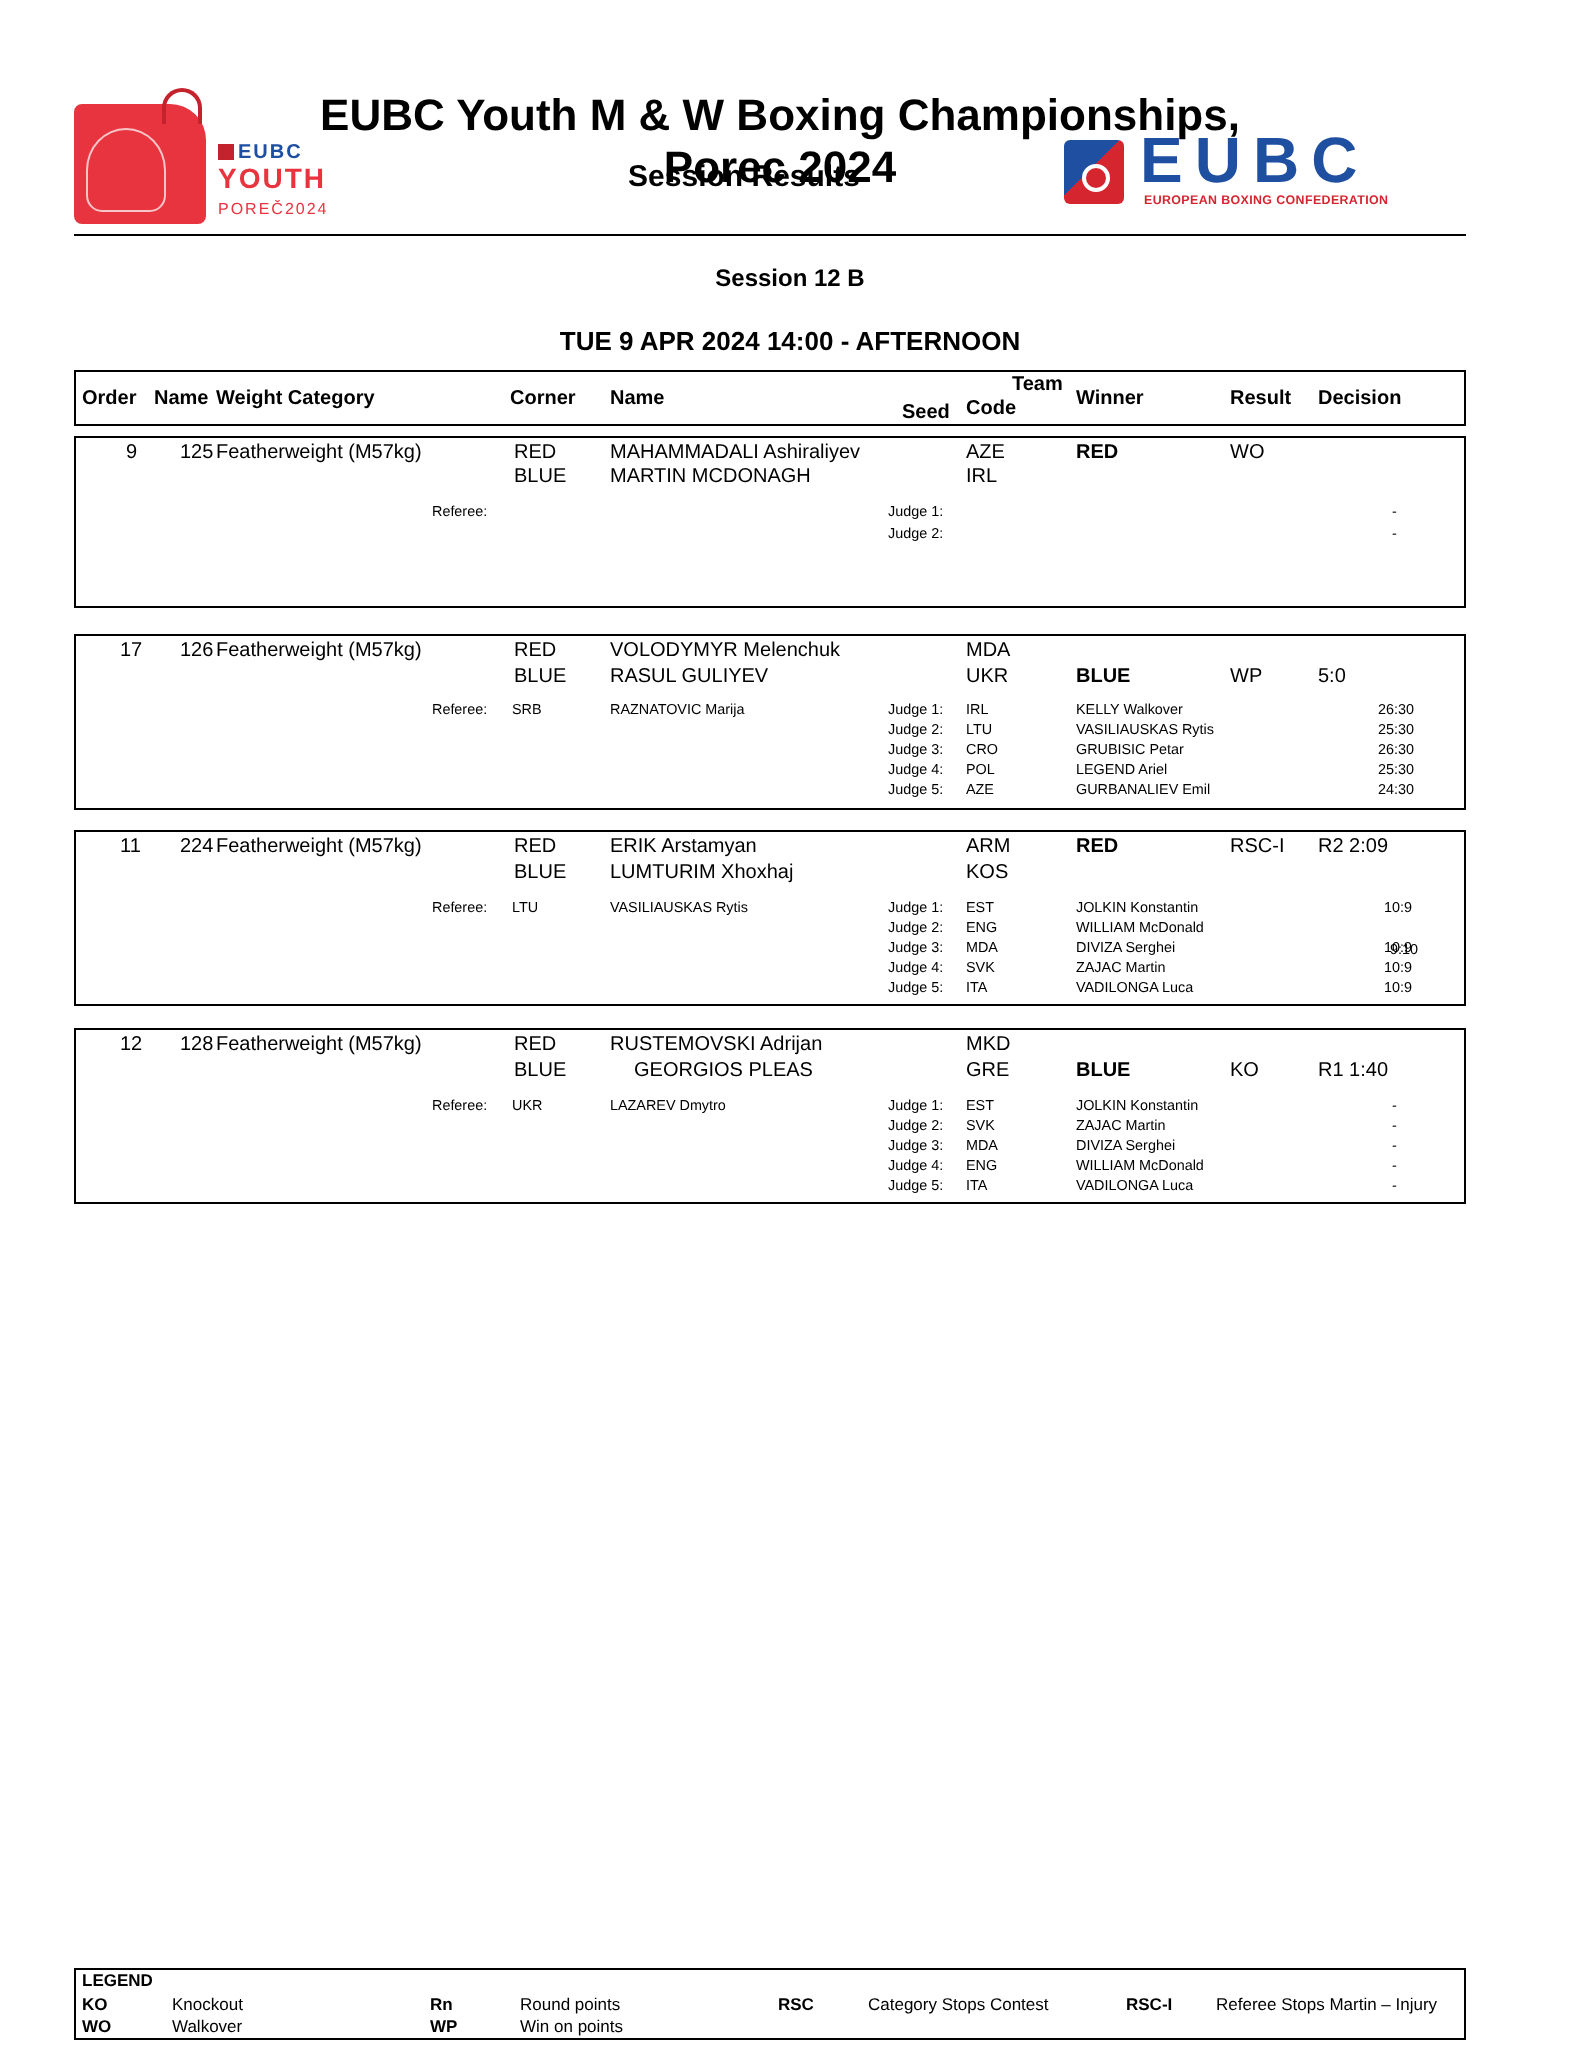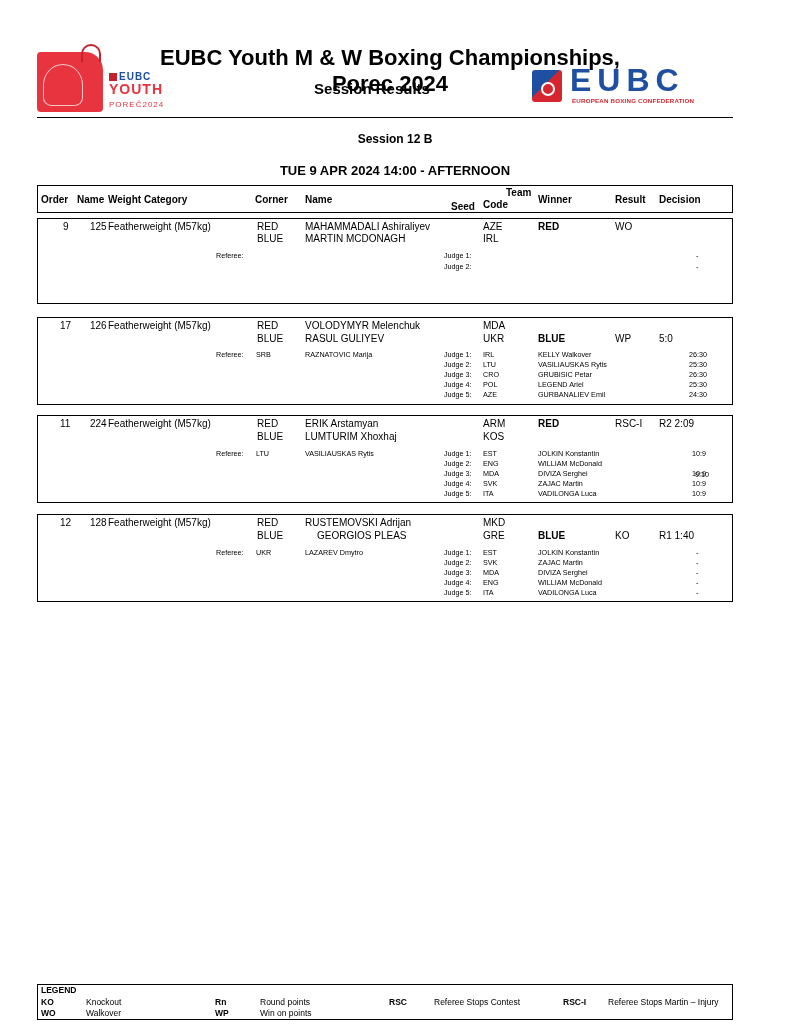--- a/index.html
+++ b/index.html
@@ -229,16 +229,16 @@
   <span class="b" style="left:3px;top:0px">LEGEND</span>
   <span class="b" style="left:3px;top:12px">KO</span>
   <span style="left:48px;top:12px">Knockout</span>
   <span class="b" style="left:3px;top:23px">WO</span>
   <span style="left:48px;top:23px">Walkover</span>
   <span class="b" style="left:177px;top:12px">Rn</span>
   <span style="left:222px;top:12px">Round points</span>
   <span class="b" style="left:177px;top:23px">WP</span>
   <span style="left:222px;top:23px">Win on points</span>
   <span class="b" style="left:351px;top:12px">RSC</span>
-  <span style="left:396px;top:12px">Referee Stops Contest</span>
+  <span style="left:396px;top:12px">Category Stops Contest</span>
   <span class="b" style="left:525px;top:12px">RSC-I</span>
   <span style="left:570px;top:12px">Referee Stops Martin – Injury</span>
 </div>
 
 </body></html>

